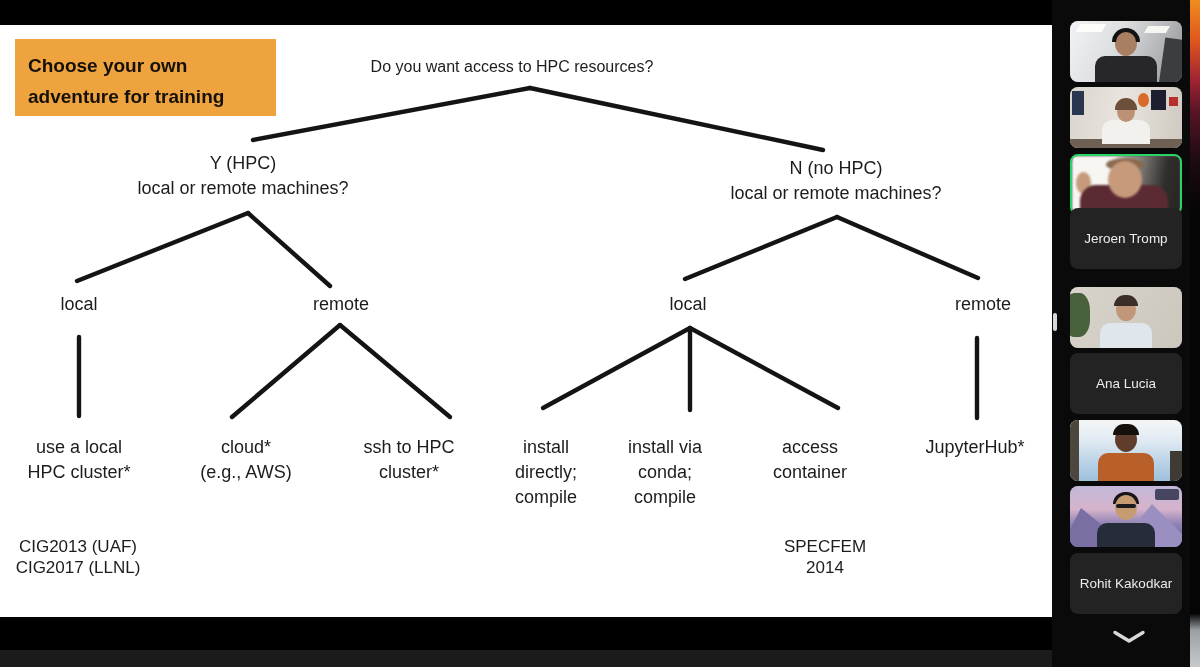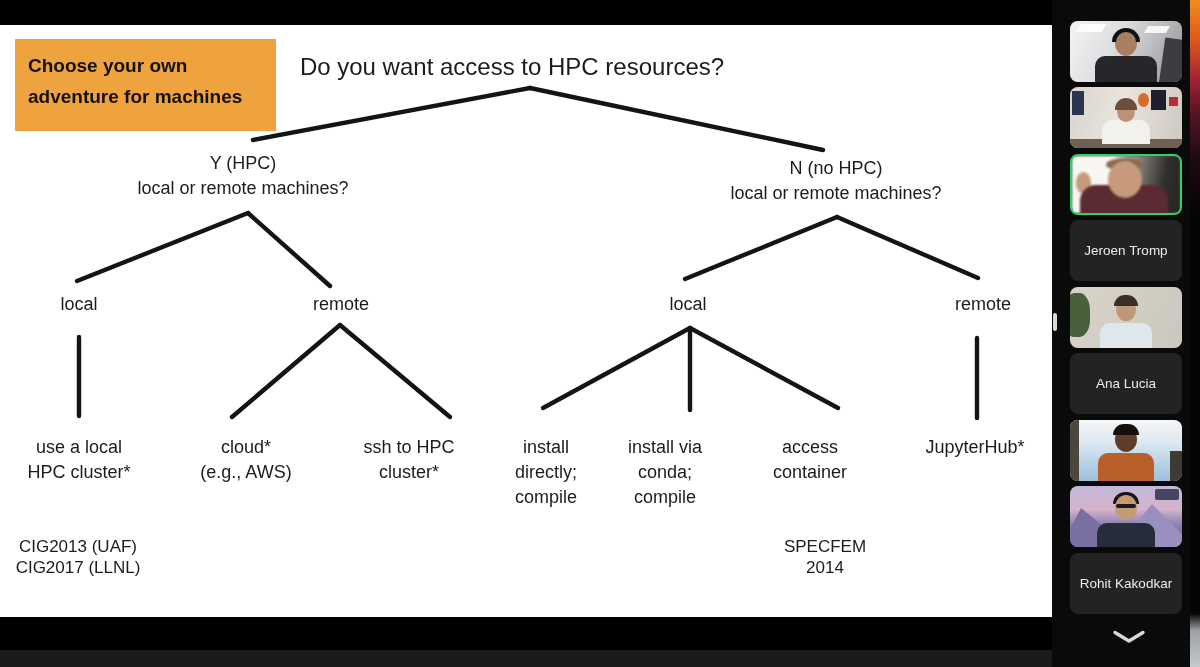--- a/index.html
+++ b/index.html
@@ -7,27 +7,27 @@
               font-family:"Liberation Sans", sans-serif; }
   .stage { position:relative; width:1200px; height:667px; background:#060606; }
 
   
   .slide { position:absolute; left:0; top:25px; width:1052px; height:592px; background:#ffffff; }
   .letterbox { position:absolute; left:0; width:1052px; background:#000; }
   .letterbox.top { top:0; height:25px; }
   .letterbox.bottom { top:617px; height:33px; }
   .below-window { position:absolute; left:0; top:650px; width:1190px; height:17px; background:#1b1b1b; }
 
-  .badge { position:absolute; left:15px; top:14px; width:261px; height:92px;
+  .badge { position:absolute; left:15px; top:14px; width:261px; height:77px;
            background:#efa33f; padding:11px 0 0 13px; }
   .badge .bl { font-size:19px; font-weight:bold; color:#15110a; line-height:31px; white-space:nowrap; }
 
   .t { position:absolute; color:#1c1c1c; font-size:18px; line-height:25px;
        text-align:center; transform:translateX(-50%); white-space:nowrap; }
-  .title { font-size:24px; }
+  .title { font-size:16px; }
   .ann { font-size:17px; line-height:21px; }
   svg.tree { position:absolute; left:0; top:0; width:1052px; height:592px; }
 
   
   .sidebar { position:absolute; left:1052px; top:0; width:138px; height:667px; background:#0a0a0a; }
   .thumb { position:absolute; left:18px; width:112px; height:61px; border-radius:8px; overflow:hidden; background:#555; }
   .thumb.active { border:2.5px solid #2bd466; }
   .nt { position:absolute; left:18px; width:112px; height:61px; border-radius:8px; background:#232323;
         display:flex; align-items:center; justify-content:center; }
   .nt span { color:#ececec; font-size:13.5px; }
@@ -126,21 +126,21 @@
         <line x1="837" y1="192" x2="978" y2="253"></line>
         <line x1="690" y1="303" x2="543" y2="383"></line>
         <line x1="690" y1="303" x2="690" y2="385"></line>
         <line x1="690" y1="303" x2="838" y2="383"></line>
         <line x1="977" y1="313" x2="977" y2="393"></line>
       </g>
     </svg>
 
     <div class="badge">
       <div class="bl">Choose your own</div>
-      <div class="bl">adventure for machines</div>
+      <div class="bl">adventure for training</div>
     </div>
 
     <div class="t title" style="left:512px; top:29px;">Do you want access to HPC resources?</div>
 
     <div class="t" style="left:243px; top:126px;">
       <div>Y (HPC)</div>
       <div>local or remote machines?</div>
     </div>
     <div class="t" style="left:836px; top:131px;">
       <div>N (no HPC)</div>
@@ -222,21 +222,21 @@
 
     <div class="thumb p3 active" style="top:154px;">
       <div class="art">
         <div class="hand"></div>
           <div class="torso"></div>
           <div class="hairm"></div>
           <div class="head"></div>
       </div>
     </div>
 
-    <div class="nt" style="top:220px;">
+    <div class="nt" style="top:208px;">
       <span>Jeroen Tromp</span>
     </div>
 
     <div class="thumb p5" style="top:287px;">
       <div class="art">
         <div class="plant"></div>
           <div class="torso"></div>
           <div class="head"></div>
           <div class="hair"></div>
       </div>

